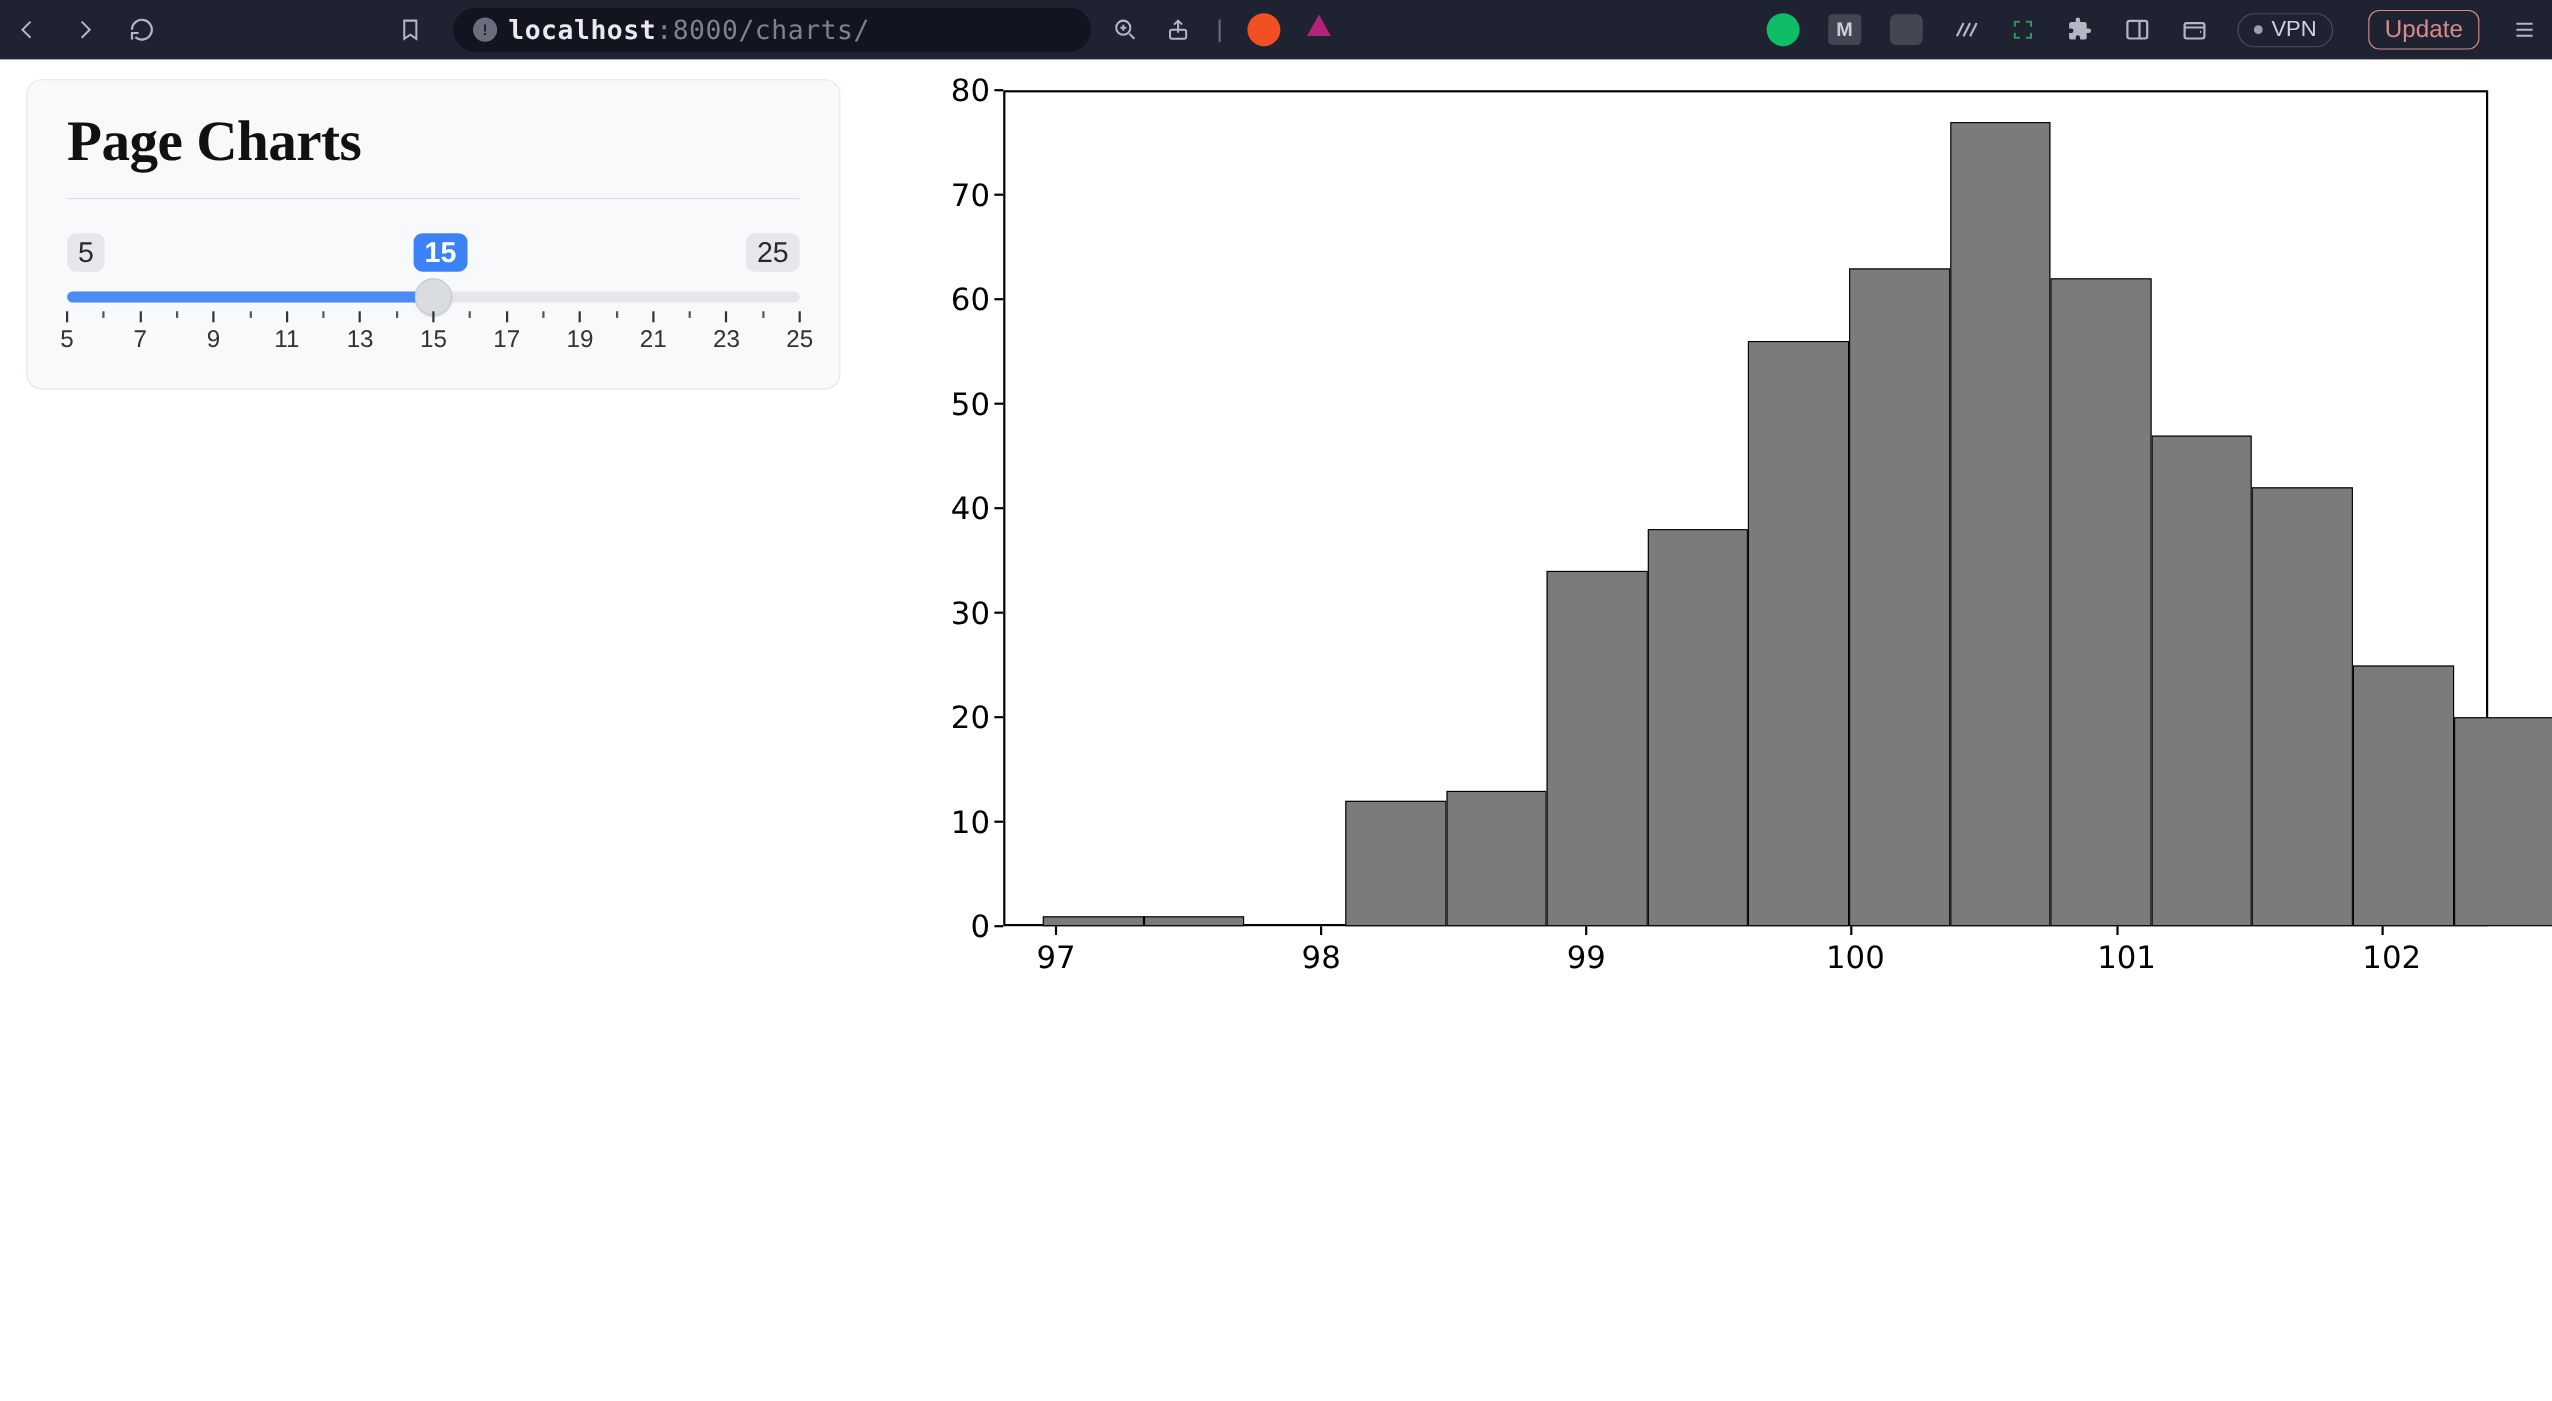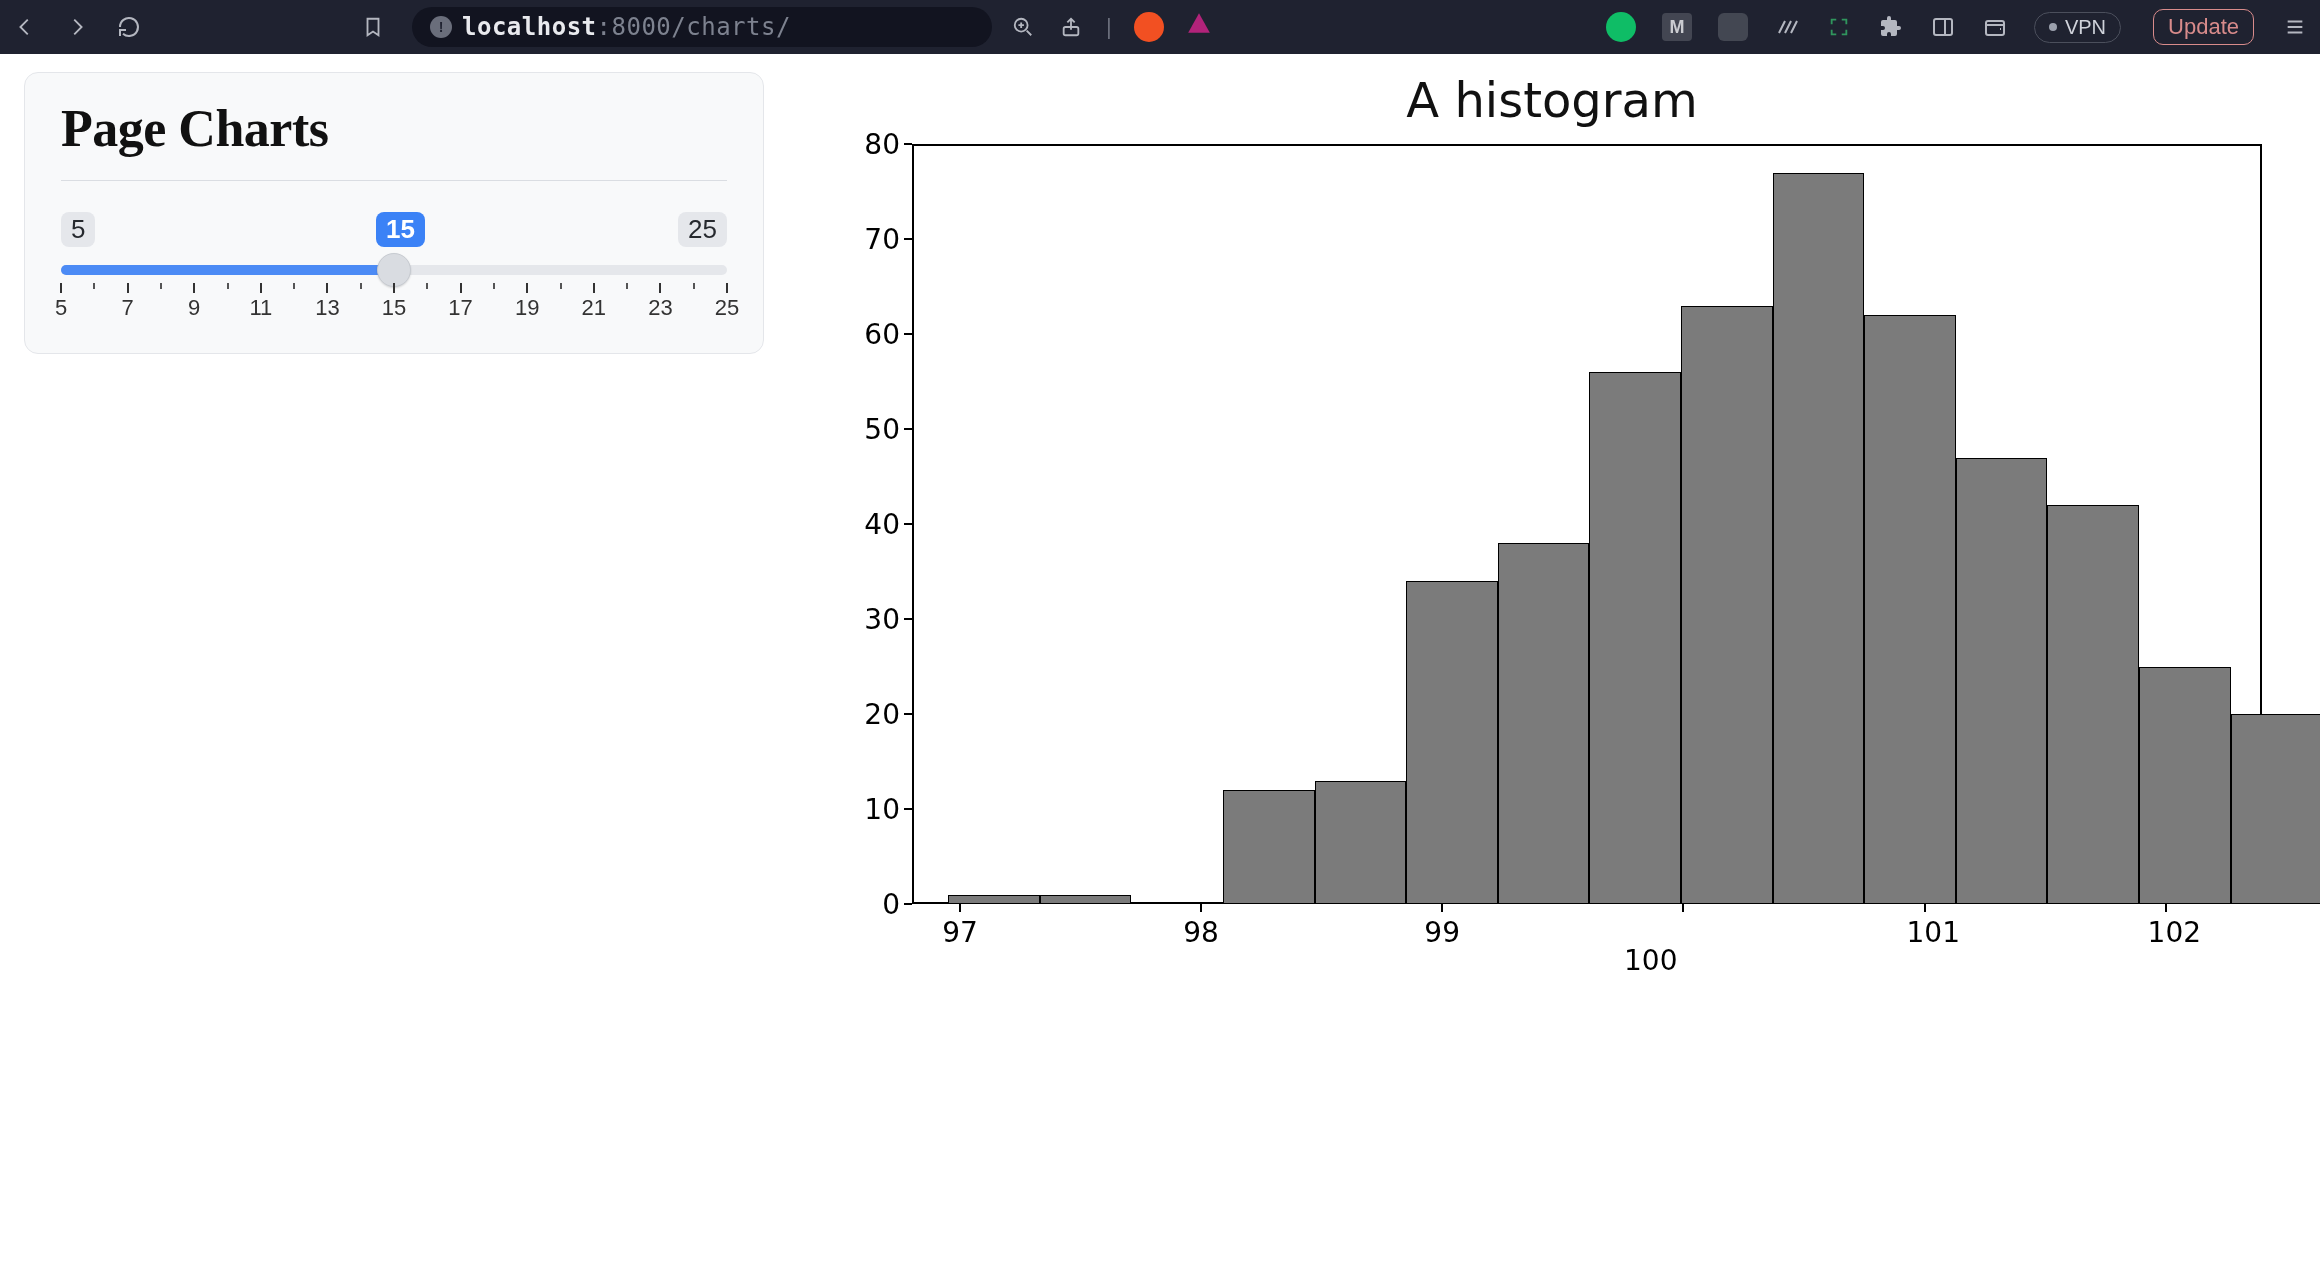--- a/index.html
+++ b/index.html
@@ -198,21 +198,20 @@
         <div class="tick minor" style="left: 85%;"></div>
         <div class="tick" style="left: 90%;"></div>
         <div class="tick-label" style="left: 90%;">23</div>
         <div class="tick minor" style="left: 95%;"></div>
         <div class="tick" style="left: 100%;"></div>
         <div class="tick-label" style="left: 100%;">25</div>
       </div>
   </div>
 
   <div class="chart-wrap">
-    <div class="chart-title">A histogram</div>
     <div class="plot" id="plot">
         <div class="plot-frame" style="left: 80px; top: 10px; width: 1350px; height: 760px;"></div>
         <div class="axis-tick" style="left: 72px; top: 769px; width: 8px; height: 2px;"></div>
         <div class="axis-label" style="right: 1372px; top: 754px;">0</div>
         <div class="axis-tick" style="left: 72px; top: 674px; width: 8px; height: 2px;"></div>
         <div class="axis-label" style="right: 1372px; top: 659px;">10</div>
         <div class="axis-tick" style="left: 72px; top: 579px; width: 8px; height: 2px;"></div>
         <div class="axis-label" style="right: 1372px; top: 564px;">20</div>
         <div class="axis-tick" style="left: 72px; top: 484px; width: 8px; height: 2px;"></div>
         <div class="axis-label" style="right: 1372px; top: 469px;">30</div>
@@ -226,21 +225,21 @@
         <div class="axis-label" style="right: 1372px; top: 89px;">70</div>
         <div class="axis-tick" style="left: 72px; top: 9px; width: 8px; height: 2px;"></div>
         <div class="axis-label" style="right: 1372px; top: -6px;">80</div>
         <div class="axis-tick" style="left: 127.214px; top: 770px; width: 2px; height: 8px;"></div>
         <div class="axis-label" style="left: 110.214px; top: 782px;">97</div>
         <div class="axis-tick" style="left: 368.286px; top: 770px; width: 2px; height: 8px;"></div>
         <div class="axis-label" style="left: 351.286px; top: 782px;">98</div>
         <div class="axis-tick" style="left: 609.357px; top: 770px; width: 2px; height: 8px;"></div>
         <div class="axis-label" style="left: 592.357px; top: 782px;">99</div>
         <div class="axis-tick" style="left: 850.429px; top: 770px; width: 2px; height: 8px;"></div>
-        <div class="axis-label" style="left: 792px; top: 782px; margin-top: 28px;">100</div>
+        <div class="axis-label" style="left: 828px; top: 782px;">100</div>
         <div class="axis-tick" style="left: 1091.5px; top: 770px; width: 2px; height: 8px;"></div>
         <div class="axis-label" style="left: 1074.5px; top: 782px;">101</div>
         <div class="axis-tick" style="left: 1332.57px; top: 770px; width: 2px; height: 8px;"></div>
         <div class="axis-label" style="left: 1315.57px; top: 782px;">102</div>
         <div class="bar" style="left: 116.161px; width: 91.6071px; top: 760.5px; height: 9.5px;"></div>
         <div class="bar" style="left: 207.768px; width: 91.6071px; top: 760.5px; height: 9.5px;"></div>
         <div class="bar" style="left: 390.982px; width: 91.6071px; top: 656px; height: 114px;"></div>
         <div class="bar" style="left: 482.589px; width: 91.6071px; top: 646.5px; height: 123.5px;"></div>
         <div class="bar" style="left: 574.196px; width: 91.6071px; top: 447px; height: 323px;"></div>
         <div class="bar" style="left: 665.804px; width: 91.6071px; top: 409px; height: 361px;"></div>

